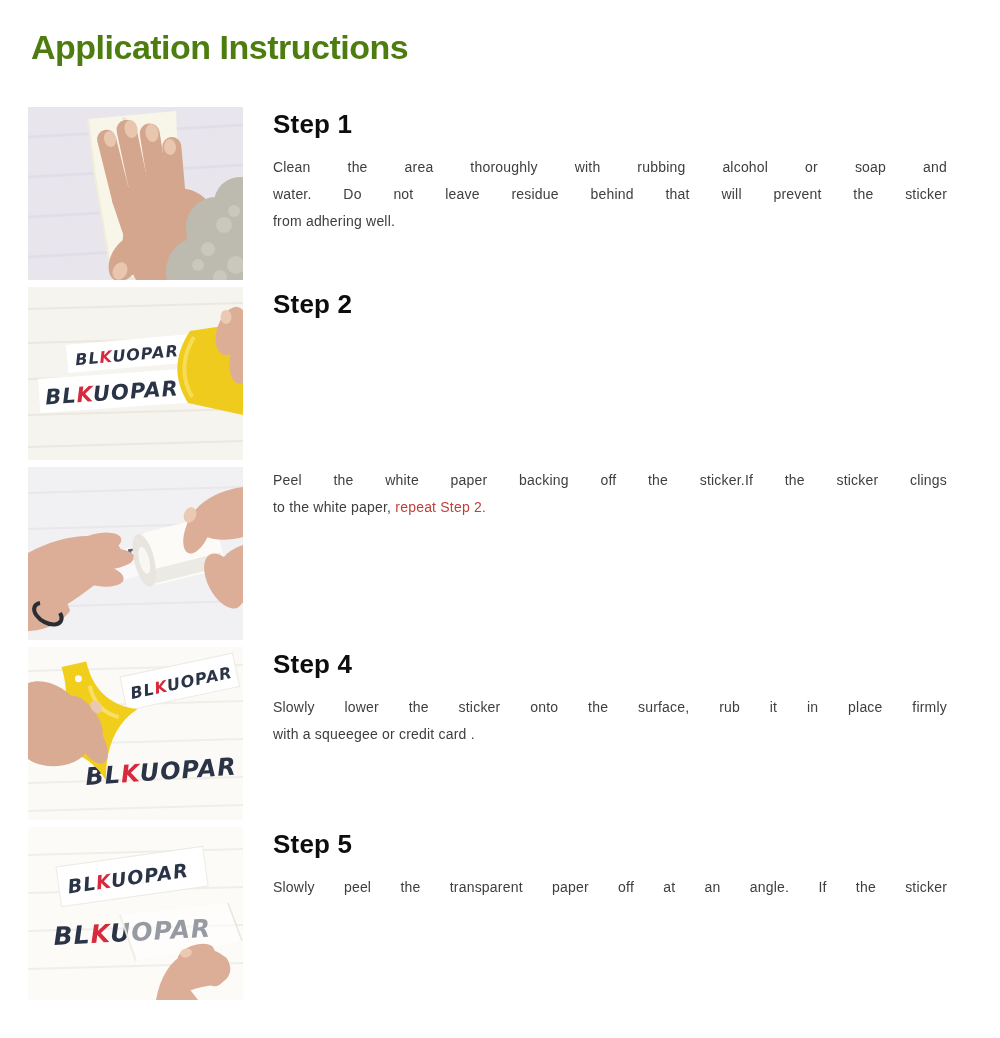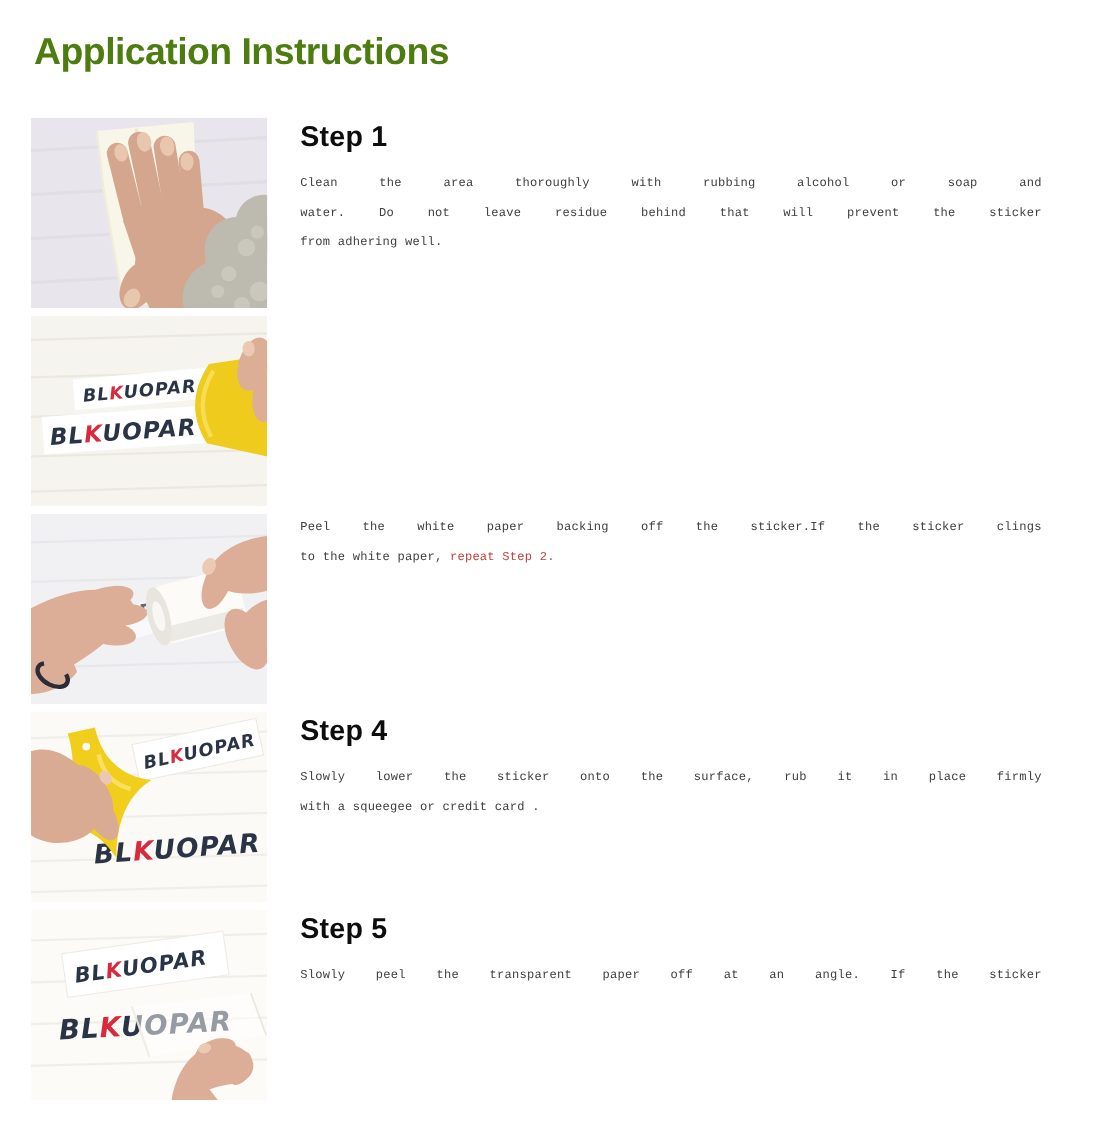--- a/index.html
+++ b/index.html
@@ -17,21 +17,21 @@
 
   .photo { width:215px; height:173px; flex:0 0 215px; overflow:hidden; }
   .photo svg { display:block; width:215px; height:173px; }
 
   .text { margin-left:30px; width:674px; }
   .step-heading {
     font-size:26px; font-weight:800; color:#0d0d0d;
     margin-top:2px; margin-bottom:14px; letter-spacing:0.2px;
     font-family:"Liberation Sans", sans-serif;
   }
-  .step-body { font-size:11px; color:#3e3e3e; letter-spacing:0.2px;font-family:Liberation Mono, monospace; }
+  .step-body { font-size:14px; color:#3e3e3e; letter-spacing:0.2px; }
   .jline { display:block; height:27px; line-height:27px; overflow:hidden; text-align:justify; }
   .jline::after { content:""; display:inline-block; width:100%; height:0; }
   .lastline { display:block; height:27px; line-height:27px; }
   .red { color:#bf3f38; }
 
   .logo { font-family:"DejaVu Sans", sans-serif; font-weight:bold; font-style:italic;
           fill:#2b3447; letter-spacing:1px; }
   .logo .accent { fill:#d8293d; }
 </style>
 </head>
@@ -124,20 +124,21 @@
           <path d="M166,50 C154,70 153,90 164,110" stroke="#f7dd55" stroke-width="4" fill="none"></path>
         </g>
         <g fill="#dcae96">
           <ellipse cx="203" cy="44" rx="14" ry="25" transform="rotate(18 203 44)"></ellipse>
           <ellipse cx="215" cy="70" rx="13" ry="27" transform="rotate(10 215 70)"></ellipse>
         </g>
         <ellipse cx="198" cy="30" rx="5.5" ry="7" fill="#ecc9b2"></ellipse>
       </svg>
     </div>
     <div class="text">
+      <h2 class="step-heading">Step 2</h2>
     </div>
   </div>
 
   <div class="row r3">
     <div class="photo">
       <svg viewBox="0 0 215 173">
         <rect width="215" height="173" fill="#f1f0f3"></rect>
         <g stroke="#e8e7eb" stroke-width="2">
           <line x1="0" y1="26" x2="215" y2="20"></line>
             <line x1="0" y1="62" x2="215" y2="56"></line>

